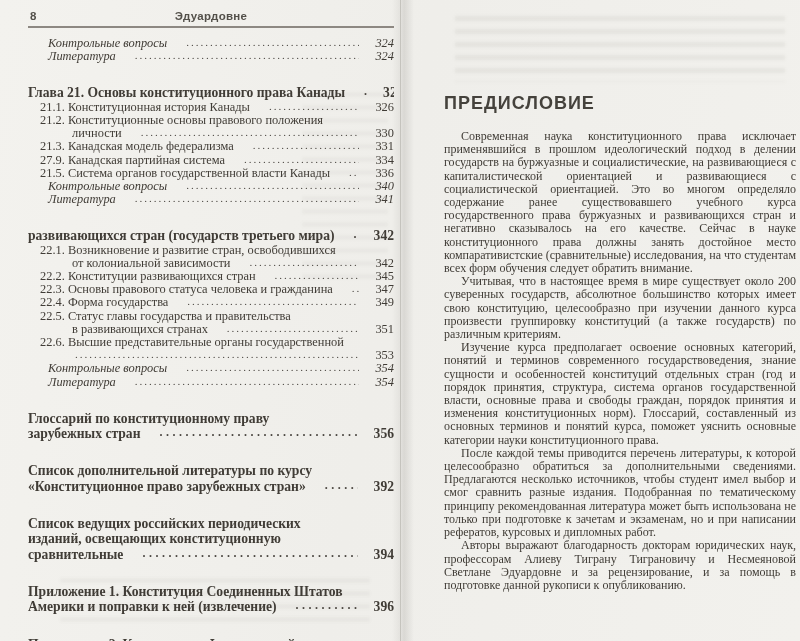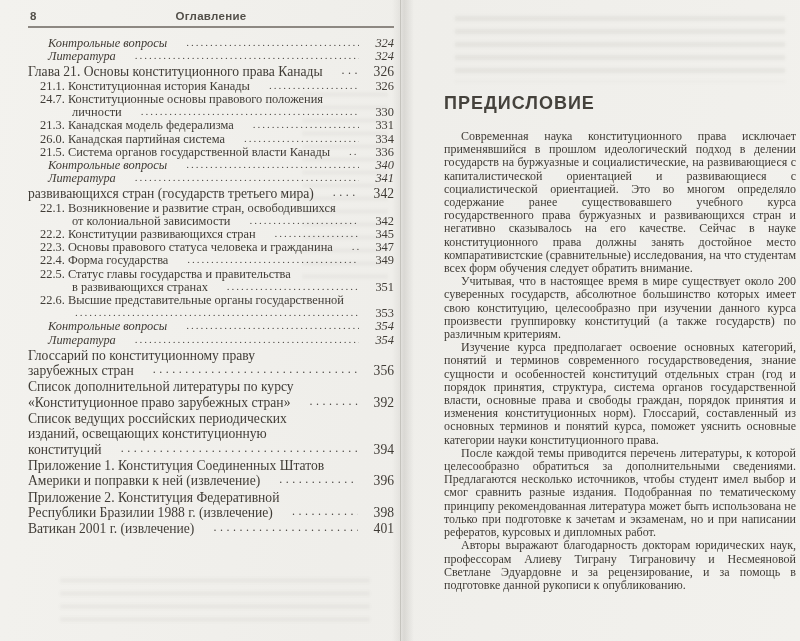--- a/index.html
+++ b/index.html
@@ -26,21 +26,21 @@
     font-family:"Liberation Sans", sans-serif; font-weight:bold; font-size:11.5px; color:#53504a; }
   .hnum   { position:absolute; left:2px; top:2px; }
   .htitle { position:absolute; left:0; right:0; top:2px; text-align:center; letter-spacing:.3px; }
 
   .toc { margin-top:9px; }
   .toc-entry { font-size:12.4px; line-height:13.2px; }
   .toc-entry.italic { font-style:italic; }
   .toc-entry.italic .toc-line { padding-left:20px; }
   .toc-entry.sub .toc-line.first { padding-left:12px; }
   .toc-entry.sub .toc-line.cont  { padding-left:44px; }
-  .toc-entry.chapter { font-weight:normal; font-size:13.6px; line-height:15.3px; margin-top:1px; }
+  .toc-entry.chapter { font-weight:bold; font-size:13.6px; line-height:15.3px; margin-top:22px; }
   .toc-line { white-space:nowrap; overflow:hidden; }
   .toc-line.last { display:flex; align-items:flex-start;gap:16px; }
   .toc-text { white-space:nowrap; }
   .dots { flex:1 1 auto; overflow:hidden; white-space:nowrap;
     font-style:normal; font-size:11px; letter-spacing:2px; color:#4c4843;
     padding:0 3px; position:relative; top:-1px; }
   .chapter .dots { letter-spacing:3.5px; font-size:12px; }
   .pagenum { white-space:nowrap; }
 
   
@@ -64,21 +64,21 @@
   <div class="ghost g2">
       <div class="ghost-fill"></div>
     </div>
   <div class="ghost g3">
       <div class="ghost-fill"></div>
     </div>
 
   <div class="page-left">
     <div class="pl-header">
       <span class="hnum">8</span>
-      <span class="htitle">Оглавление</span>
+      <span class="htitle">Эдуардовне</span>
     </div>
     <div class="toc">
         <div class="toc-entry italic">
           <div class="toc-line first last">
             <span class="toc-text">Контрольные вопросы</span>
             <span class="dots">................................................................................................................................................................</span>
             <span class="pagenum">324</span>
           </div>
         </div>
         <div class="toc-entry italic">
@@ -96,37 +96,37 @@
           </div>
         </div>
         <div class="toc-entry sub">
           <div class="toc-line first last">
             <span class="toc-text">21.1. Конституционная история Канады</span>
             <span class="dots">................................................................................................................................................................</span>
             <span class="pagenum">326</span>
           </div>
         </div>
         <div class="toc-entry sub">
-          <div class="toc-line first">24.7. Конституционные основы правового положения</div>
+          <div class="toc-line first">21.2. Конституционные основы правового положения</div>
           <div class="toc-line cont last">
             <span class="toc-text">личности</span>
             <span class="dots">................................................................................................................................................................</span>
             <span class="pagenum">330</span>
           </div>
         </div>
         <div class="toc-entry sub">
           <div class="toc-line first last">
             <span class="toc-text">21.3. Канадская модель федерализма</span>
             <span class="dots">................................................................................................................................................................</span>
             <span class="pagenum">331</span>
           </div>
         </div>
         <div class="toc-entry sub">
           <div class="toc-line first last">
-            <span class="toc-text">26.0. Канадская партийная система</span>
+            <span class="toc-text">27.9. Канадская партийная система</span>
             <span class="dots">................................................................................................................................................................</span>
             <span class="pagenum">334</span>
           </div>
         </div>
         <div class="toc-entry sub">
           <div class="toc-line first last">
             <span class="toc-text">21.5. Система органов государственной власти Канады</span>
             <span class="dots">................................................................................................................................................................</span>
             <span class="pagenum">336</span>
           </div>
@@ -223,21 +223,21 @@
           <div class="toc-line cont last">
             <span class="toc-text">«Конституционное право зарубежных стран»</span>
             <span class="dots">................................................................................................................................................................</span>
             <span class="pagenum">392</span>
           </div>
         </div>
         <div class="toc-entry chapter">
           <div class="toc-line first">Список ведущих российских периодических</div>
           <div class="toc-line cont">изданий, освещающих конституционную</div>
           <div class="toc-line cont last">
-            <span class="toc-text">конституций</span>
+            <span class="toc-text">сравнительные</span>
             <span class="dots">................................................................................................................................................................</span>
             <span class="pagenum">394</span>
           </div>
         </div>
         <div class="toc-entry chapter">
           <div class="toc-line first">Приложение 1. Конституция Соединенных Штатов</div>
           <div class="toc-line cont last">
             <span class="toc-text">Америки и поправки к ней (извлечение)</span>
             <span class="dots">................................................................................................................................................................</span>
             <span class="pagenum">396</span>

